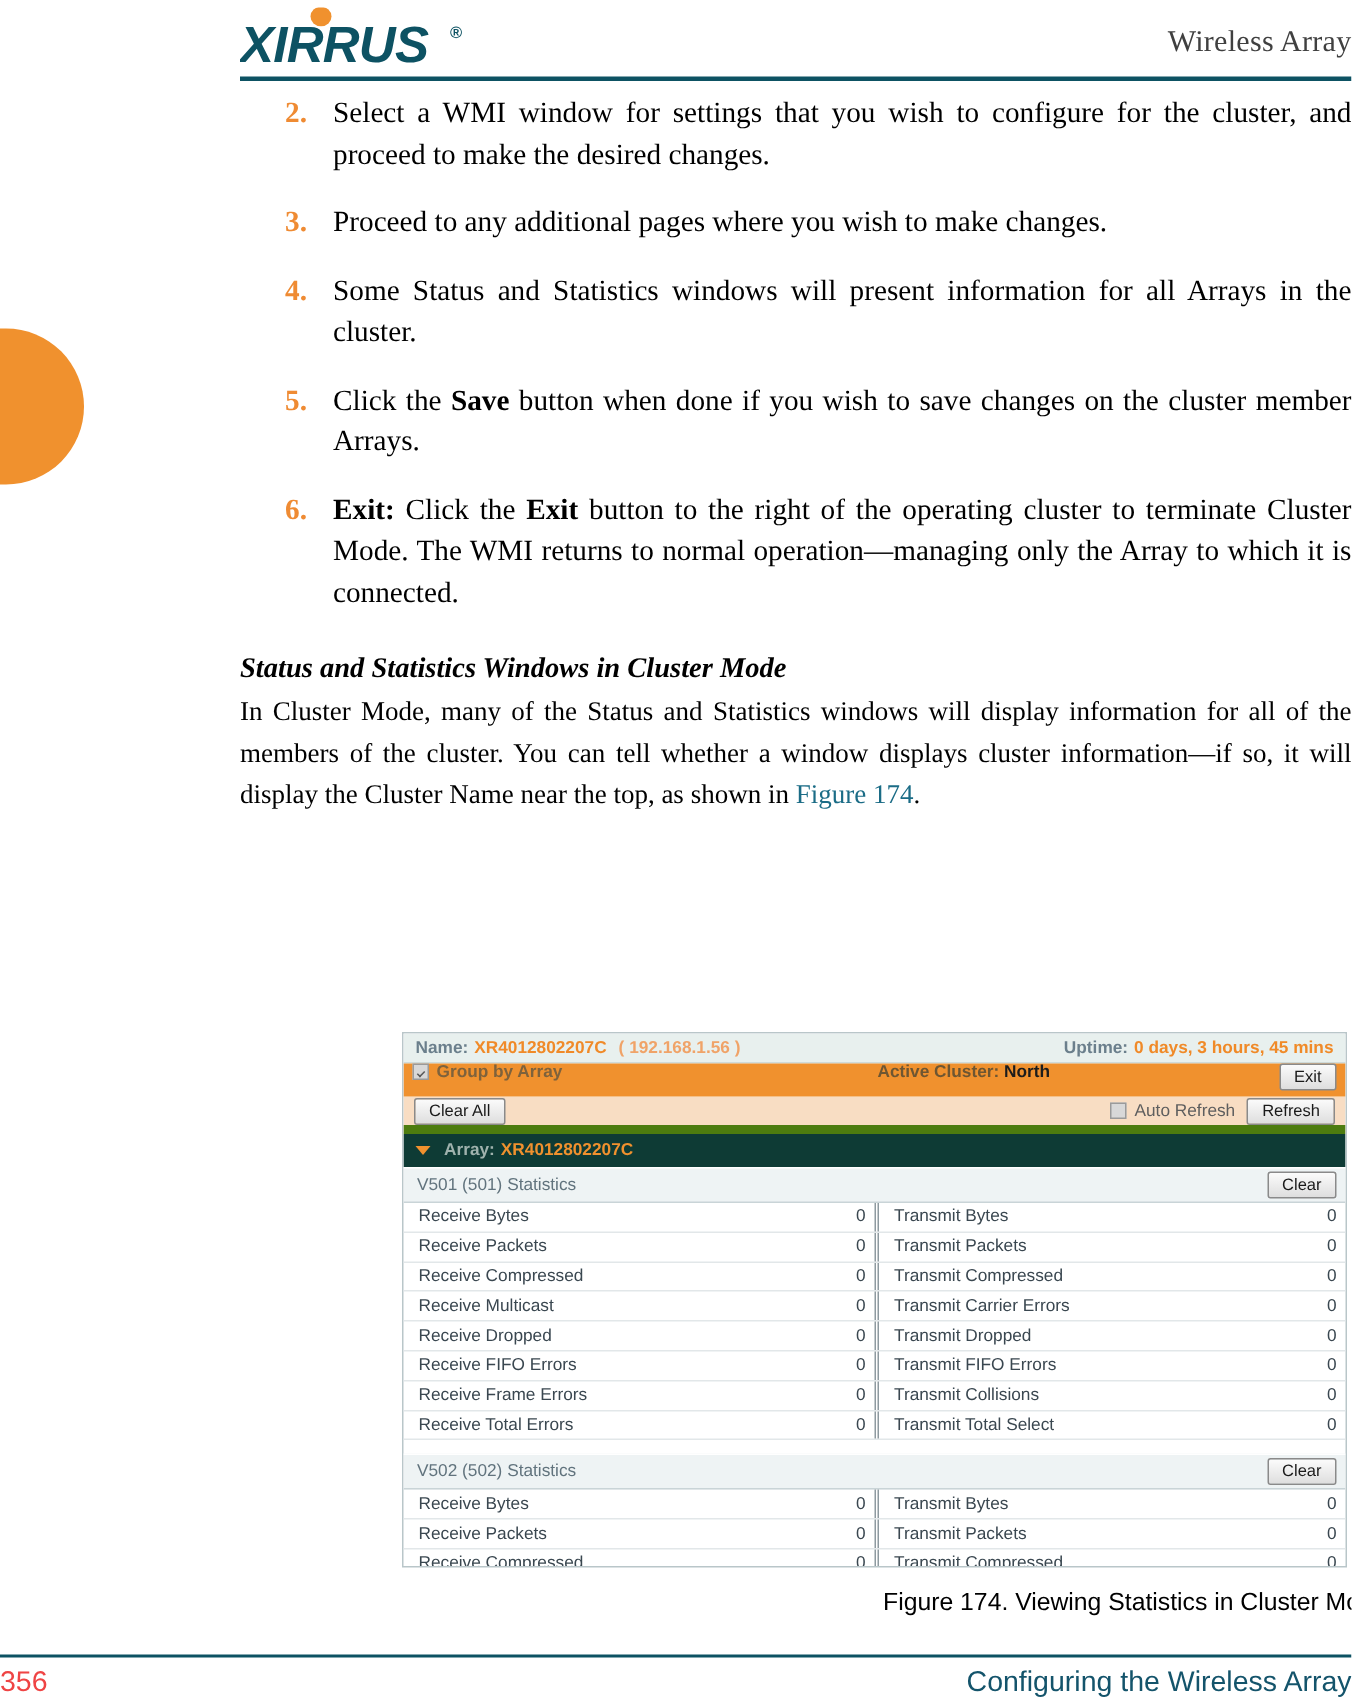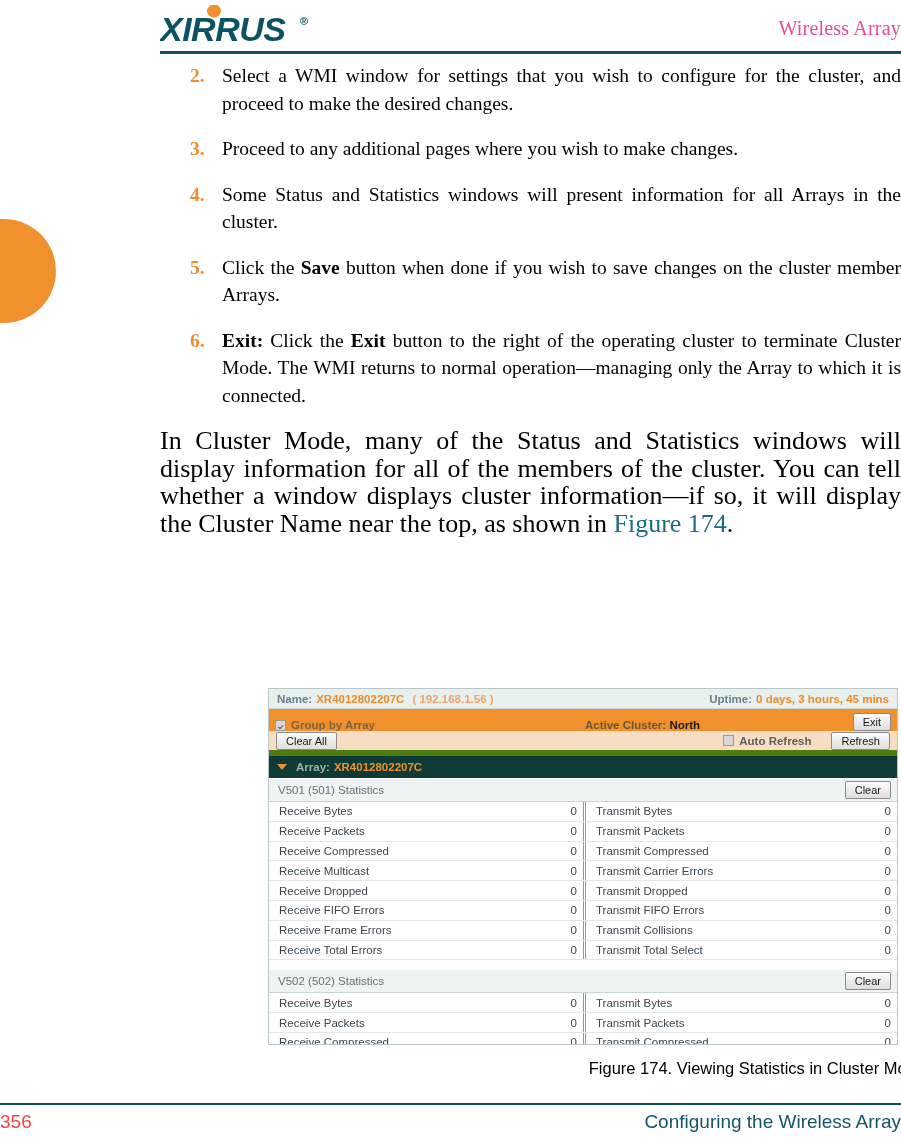--- a/index.html
+++ b/index.html
@@ -41,21 +41,21 @@
     top: 5px;
     width: 170px;
     height: 42px;
   }
   #header-title {
     position: absolute;
     right: 0;
     top: 17px;
     font-family: "Liberation Serif", serif;
     font-size: 20px;
-    color: #ec4899;
+    color: #404040;
     letter-spacing: .2px;
   }
   #header-rule {
     position: absolute;
     left: 160px;
     top: 51px;
     width: 741px;
     height: 3px;
     background: #0d5263;
   }
@@ -98,21 +98,21 @@
   h3.sec-head {
     margin: 26px 0 4px 0;
     font-size: 19px;
     font-style: italic;
     font-weight: bold;
     font-family: "Liberation Serif", serif;
     letter-spacing: 0;
   }
   p.body-par {
     margin: 0;
-    font-size: 26px;
+    font-size: 18px;
     line-height: 27.5px;
     text-align: justify;
   }
   .xref { color: #1b6c86; }
 
   
   #figure-zone {
     position: absolute;
     left: 0;
     top: 600px;
@@ -147,21 +147,21 @@
   }
   .wmi-namebar .lbl { color: #6b7f8c; }
   .wmi-namebar .val { color: #f08a28; margin-left: 4px; }
   .wmi-namebar .ip  { color: #f0a368; margin-left: 8px; }
   .spacer { flex: 1; }
 
   .wmi-orangebar {
     height: 22px;
     background: #f0912e;
     display: flex;
-    align-items: flex-end;
+    align-items: flex-start;
     padding: 0 6px;
     box-sizing: border-box;
     position: relative;
   }
   .wmi-orangebar .grp-label {
     color: #7e623c;
     font-weight: bold;
     margin-left: 5px;
   }
   .chk {
@@ -206,22 +206,22 @@
     height: 25px;
     background: #f8ddc3;
     display: flex;
     align-items: center;
     padding: 0 7px;
     box-sizing: border-box;
     border-bottom: 6px solid #4d7c0f;
   }
   .wmi-toolbar .auto-lbl {
     color: #5e5e5e;
-    font-weight: bold;
-    margin: 0 20px 0 5px;
+    font-weight: normal;
+    margin: 0 8px 0 5px;
   }
 
   .wmi-arraybar {
     height: 22px;
     background: #0e3b35;
     display: flex;
     align-items: center;
     padding: 0 8px;
     box-sizing: border-box;
     color: #9fb2ad;
@@ -338,20 +338,21 @@
     <li>
       <span class="num">5.</span>
       <span class="txt"><span>Click the </span><b>Save</b><span> button when done if you wish to save changes on the cluster member Arrays.</span></span>
     </li>
     <li>
       <span class="num">6.</span>
       <span class="txt"><b>Exit:</b><span> Click the </span><b>Exit</b><span> button to the right of the operating cluster to terminate Cluster Mode. The WMI returns to normal operation—managing only the Array to which it is connected.</span></span>
     </li>
   </ol>
 
+  <h3 class="sec-head">Status and Statistics Windows in Cluster Mode</h3>
   <p class="body-par"><span>In Cluster Mode, many of the Status and Statistics windows will display information for all of the members of the cluster. You can tell whether a window displays cluster information—if so, it will display the Cluster Name near the top, as shown in </span><span class="xref">Figure 174</span><span>.</span></p>
 </div>
 
 <div id="figure-zone">
   
   
   
 
   
   

